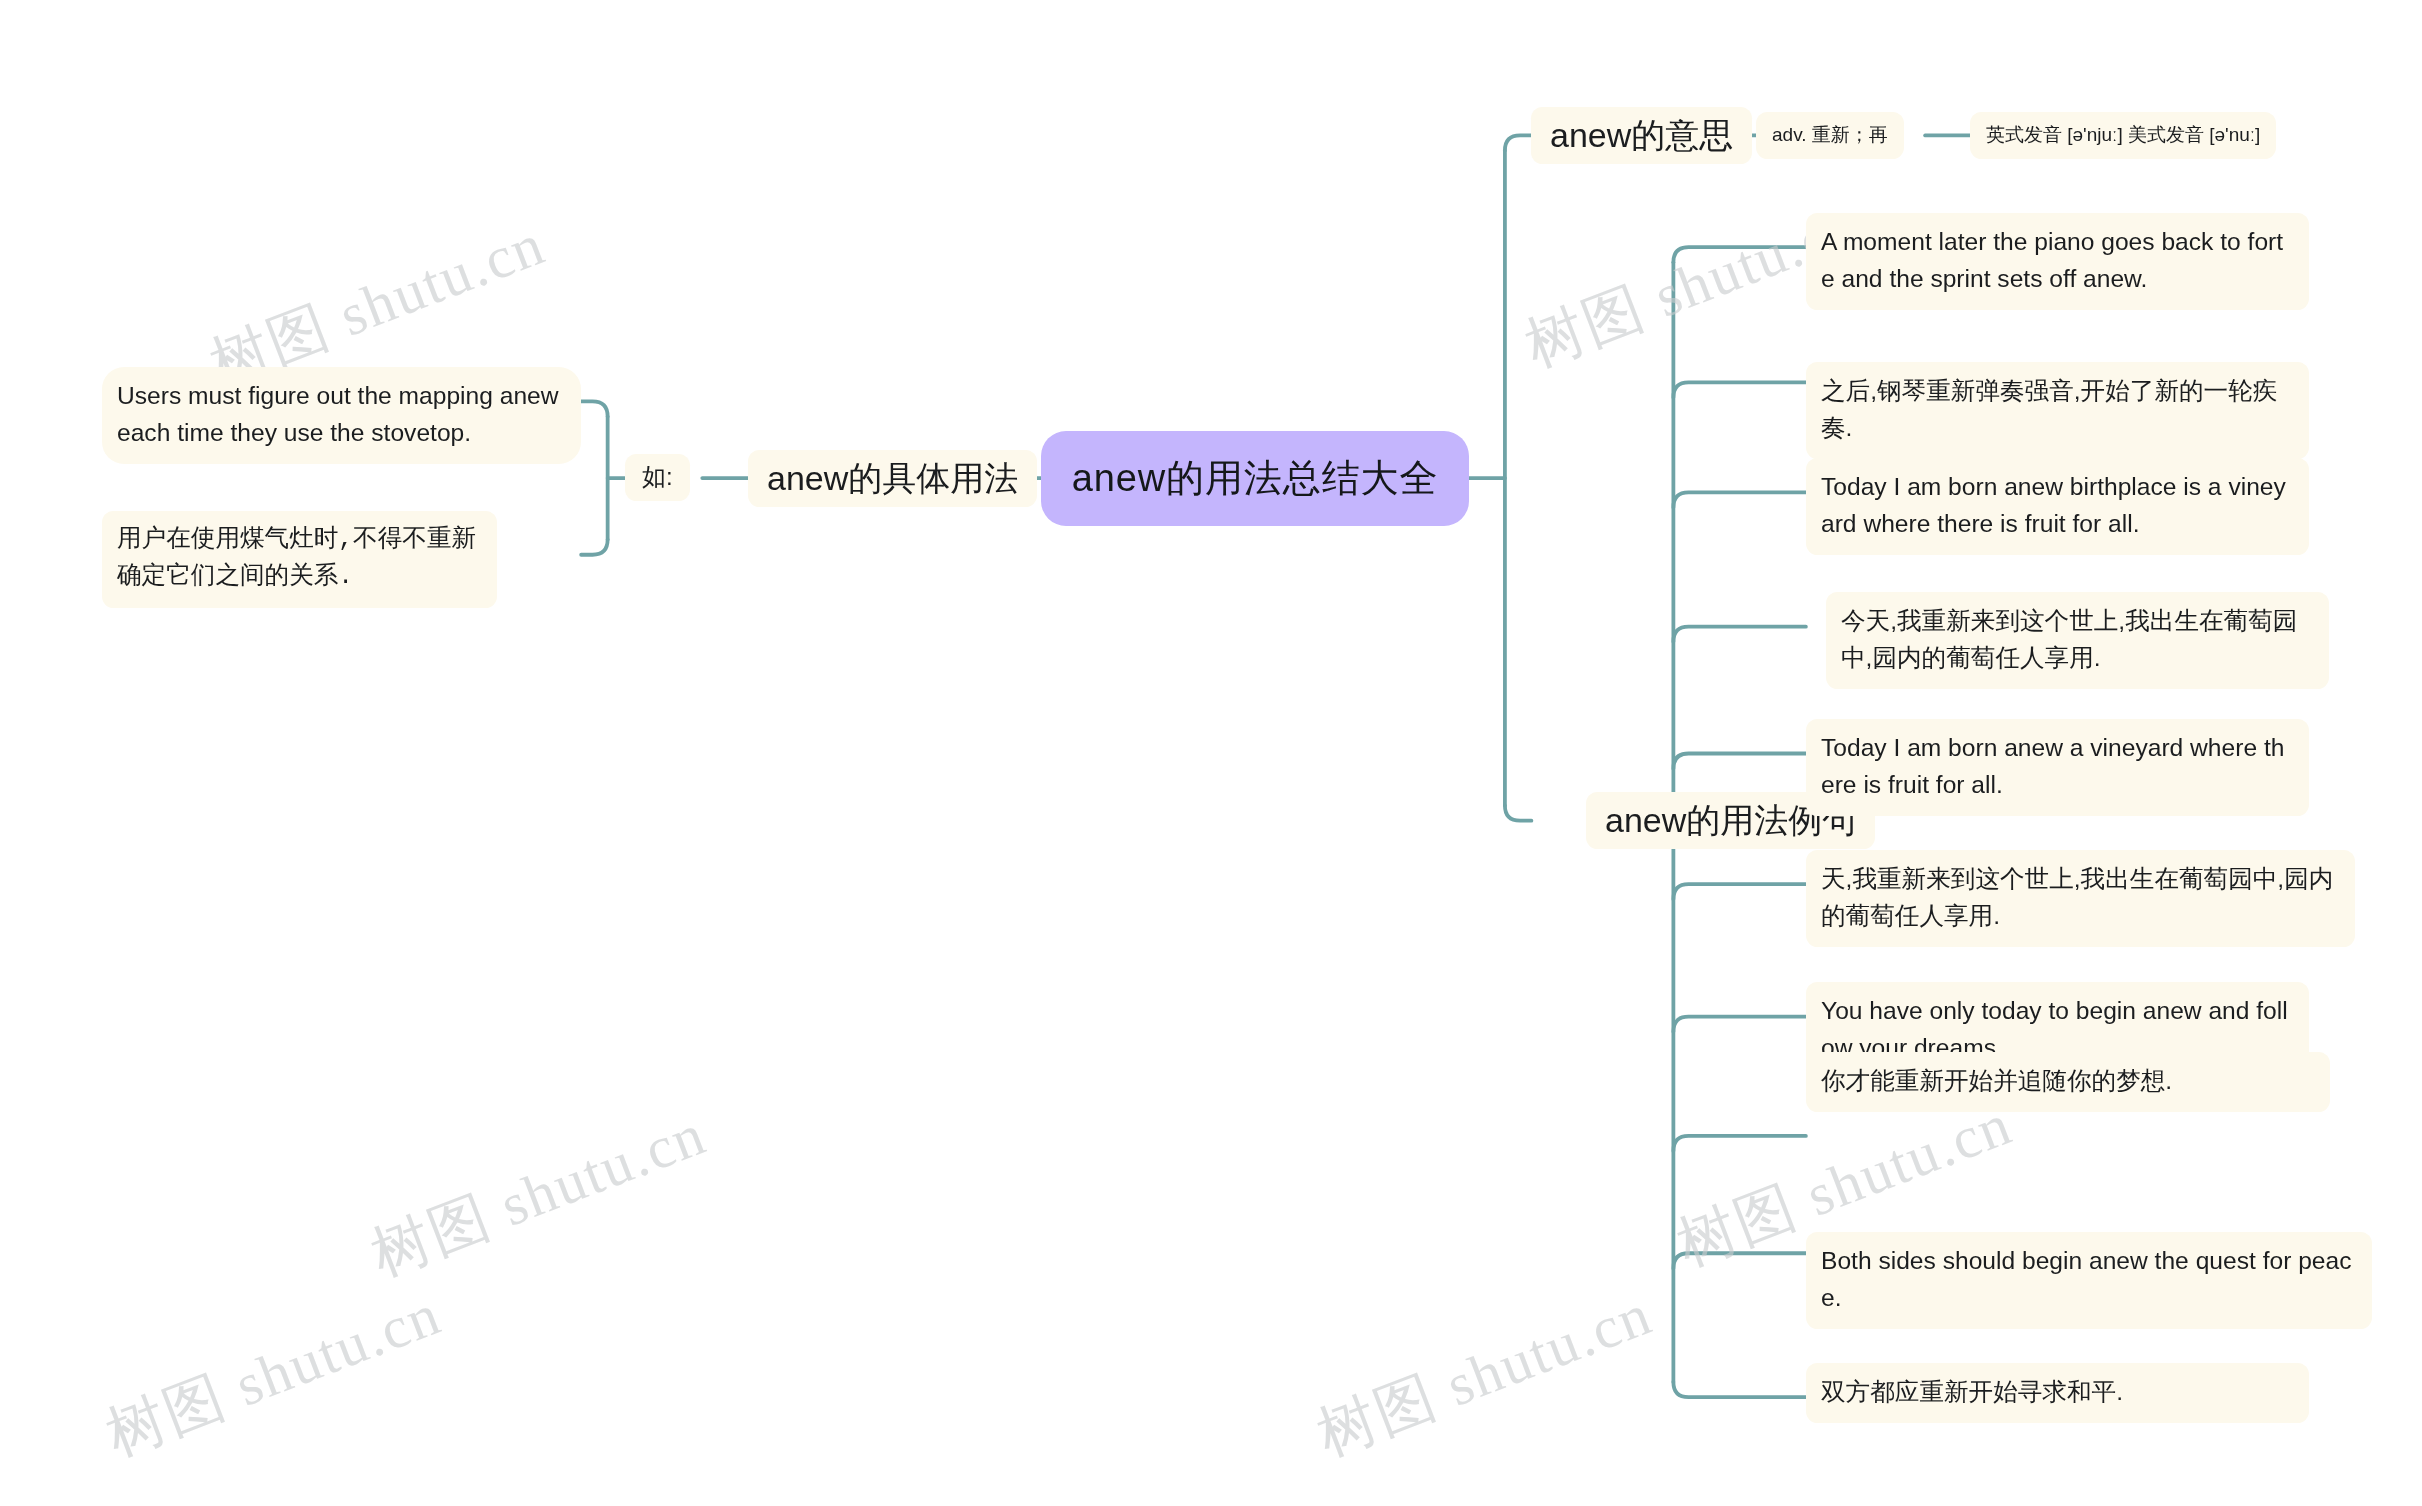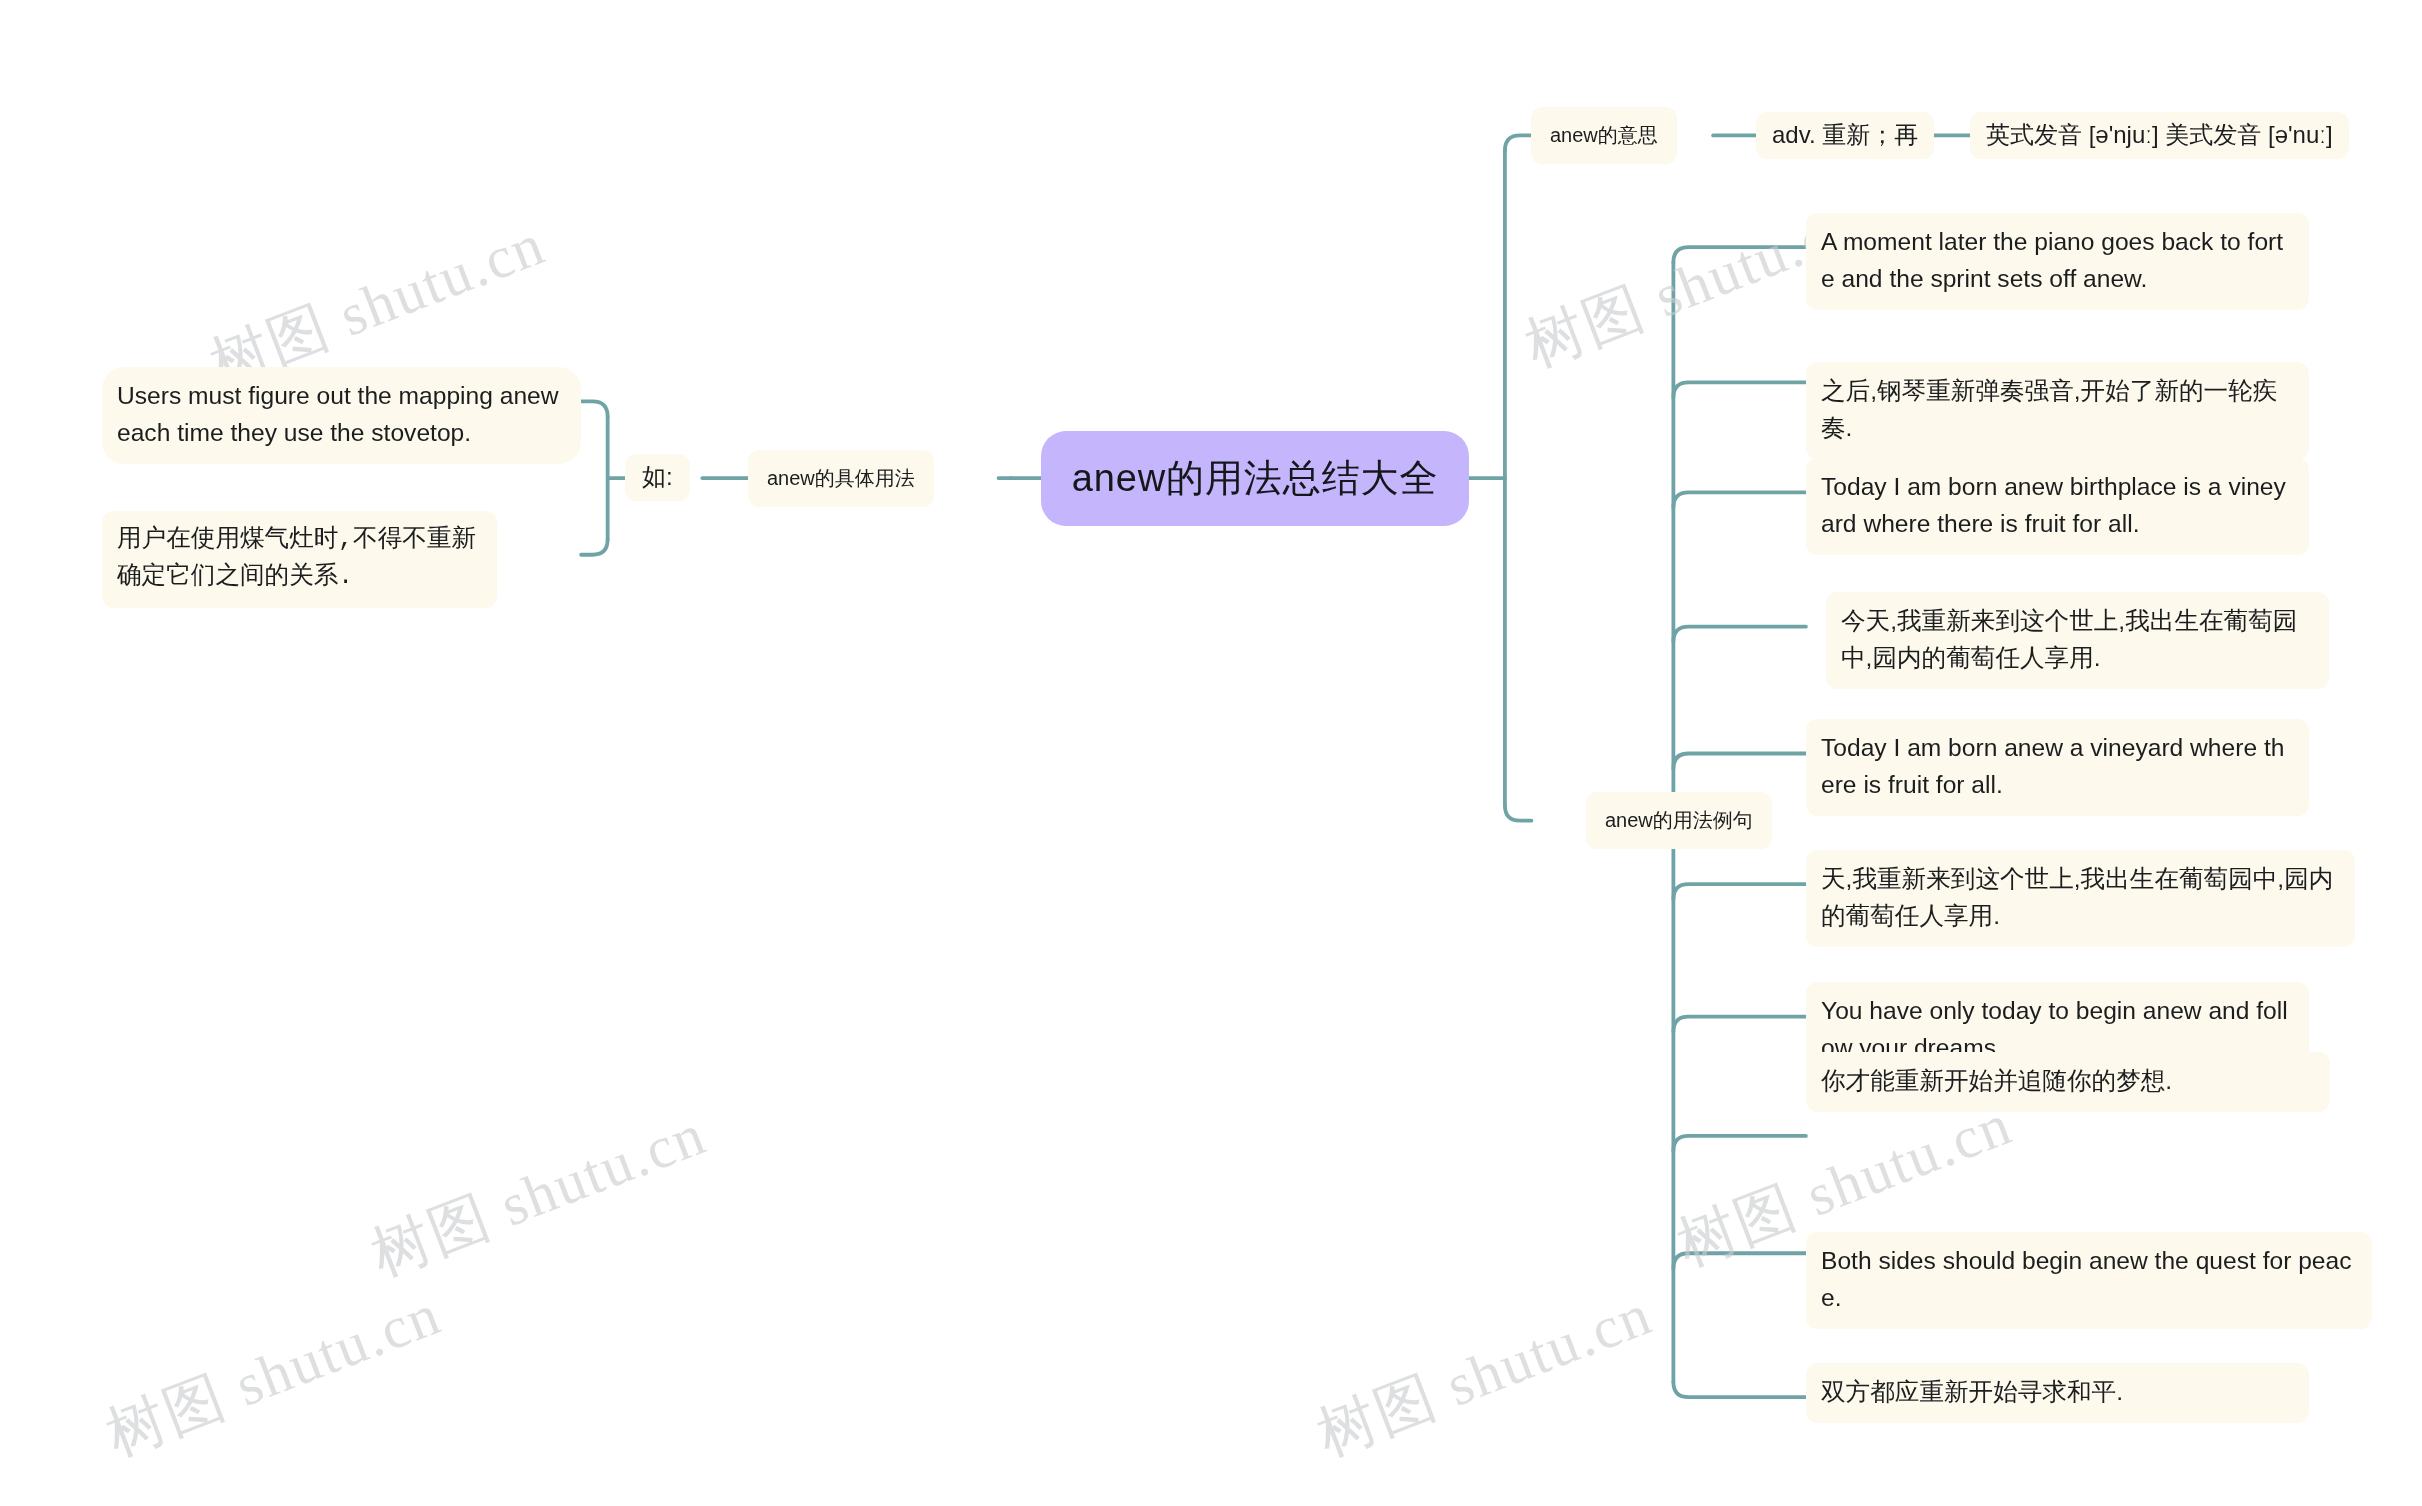--- a/index.html
+++ b/index.html
@@ -59,22 +59,22 @@
   }
   .node.root {
     background: #c4b5fd;
     border-radius: 25px;
     font-size: 38px;
     letter-spacing: 0.9px;
     color: #15181a;
     justify-content: center;
     padding: 13.2px 24.6px;
   }
-  .node.level1 { font-size: 20px; padding: 2px 19px; }
-  .node.level2 { font-size: 24px; padding: 8.5px 16px; }
+  .node.level1 { font-size: 34px; padding: 2px 19px; }
+  .node.level2 { font-size: 19px; padding: 8.5px 16px; }
   .node.leafbox {
     display: block;
     font-size: 24.6px;
     line-height: 1.5;
     padding: 11.4px 15px;
     word-break: break-all;
     overflow-wrap: anywhere;
   }
   .node.small { font-size: 24px; }
   .node .txt { display: block; }

